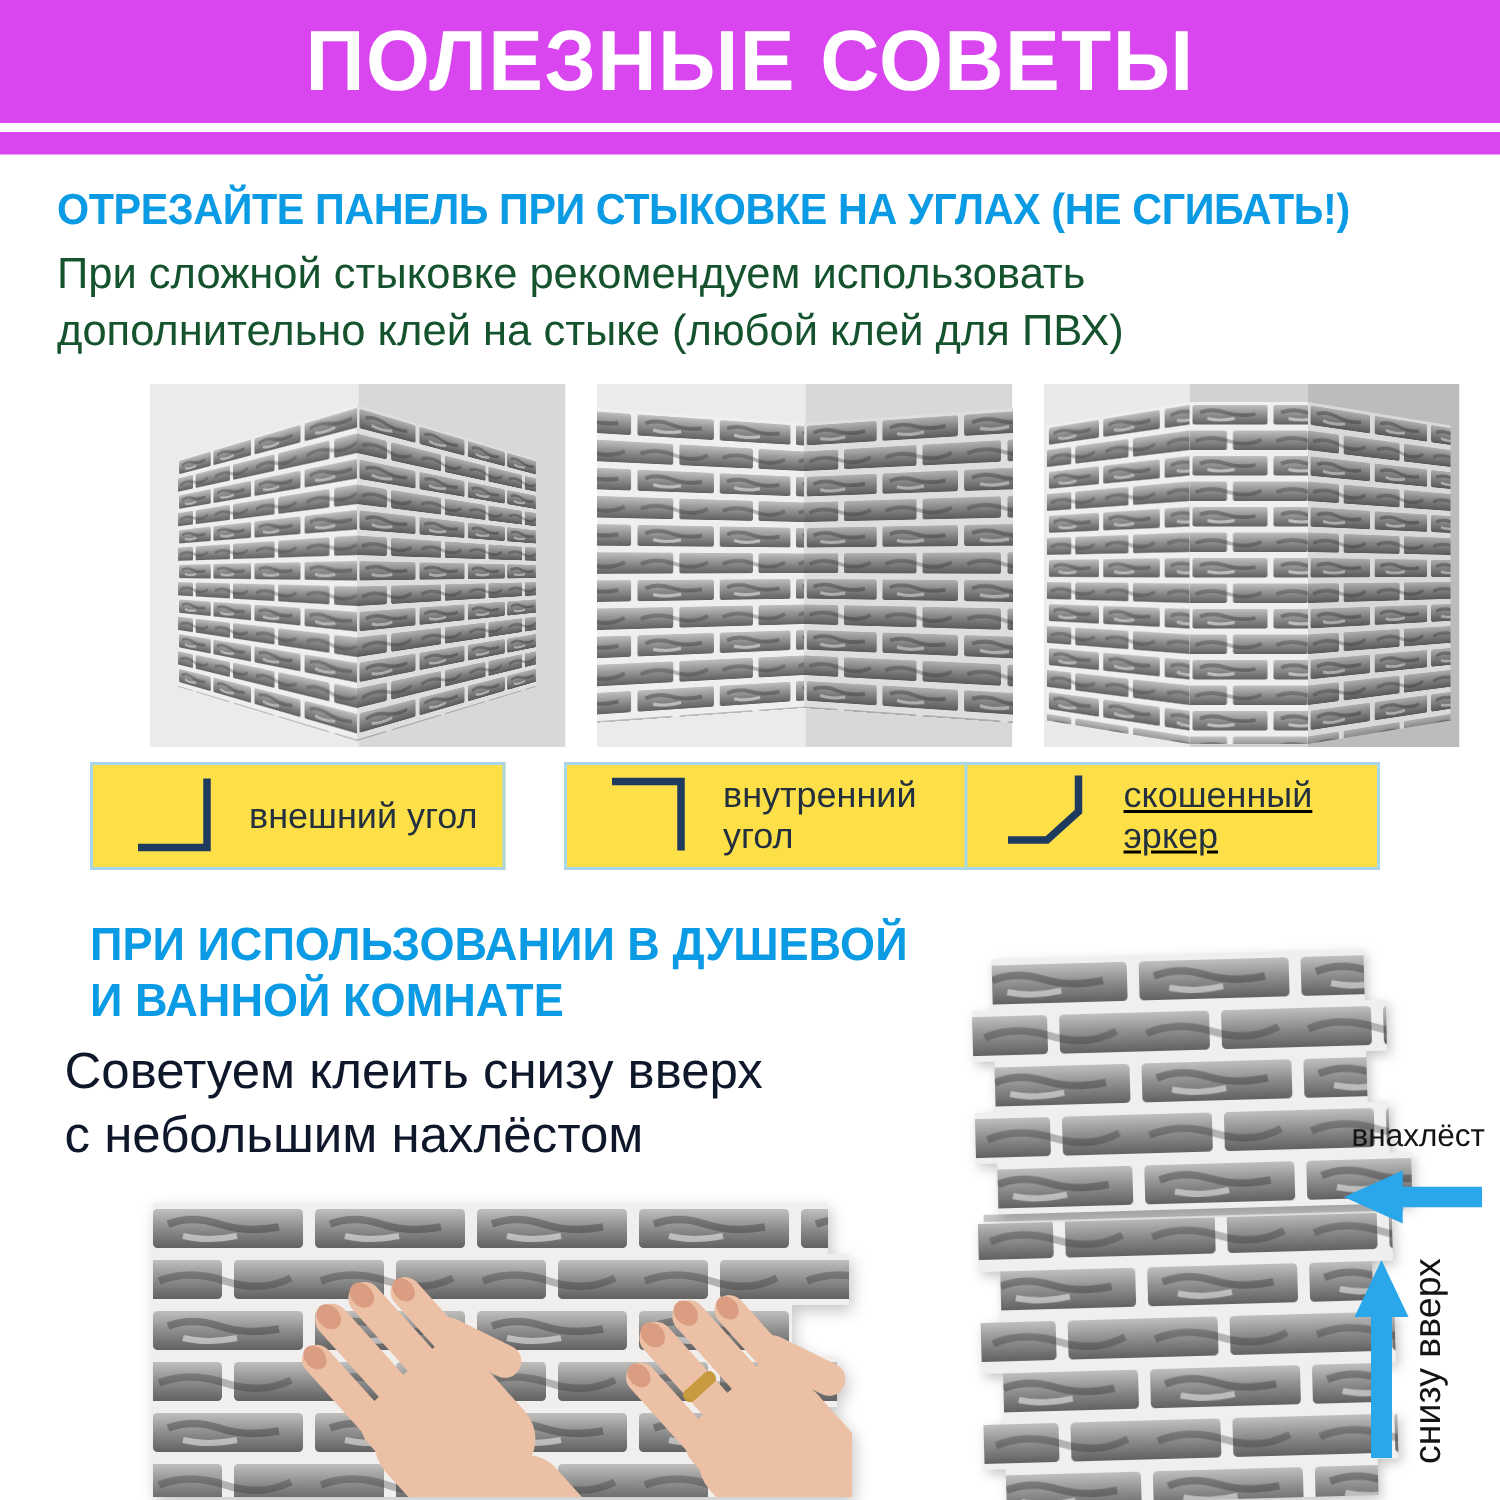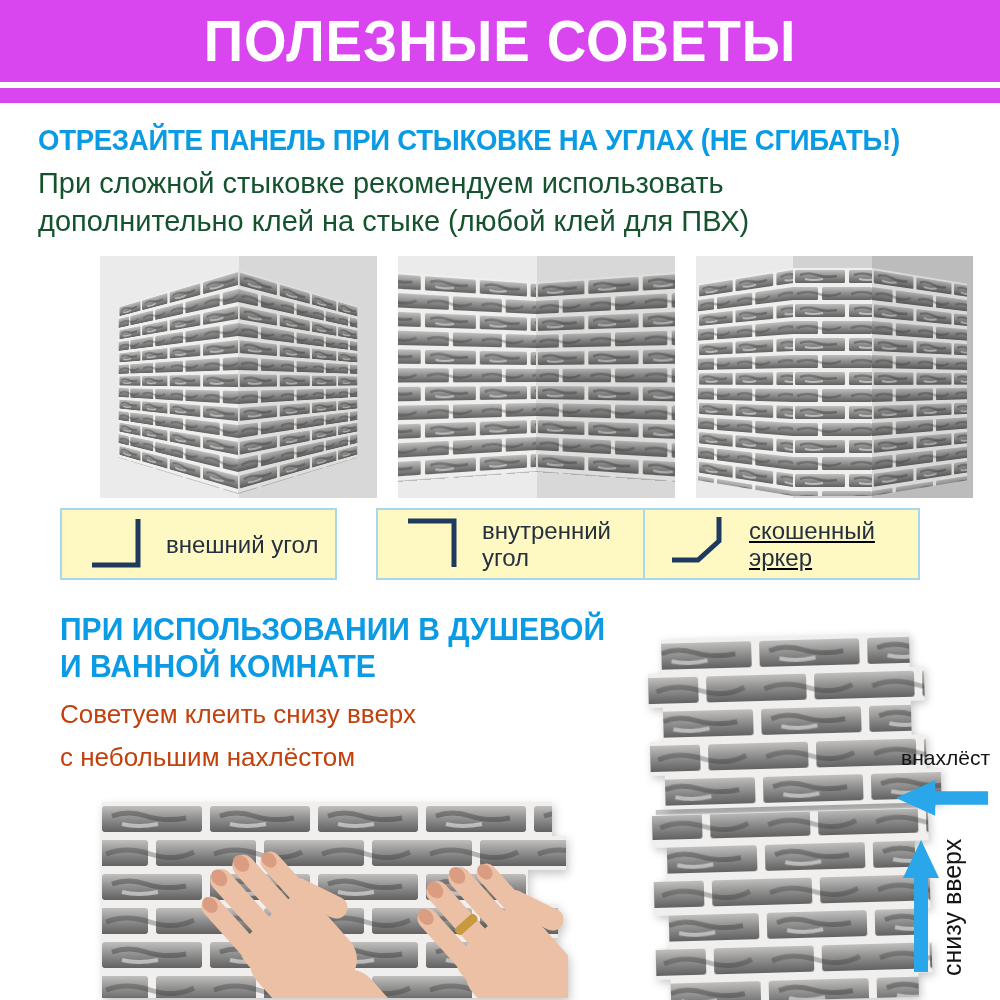--- a/index.html
+++ b/index.html
@@ -38,32 +38,32 @@
                transform-origin:100% 50%;transform:perspective(650px) rotateY(26deg);}
   #fig-int .fr{left:138px;top:26px;width:170px;height:190px;
                transform-origin:0% 50%;transform:perspective(650px) rotateY(-26deg);}
   #fig-bay .fl{left:-33px;top:12px;width:130px;height:228px;
                transform-origin:100% 50%;transform:perspective(430px) rotateY(-32deg);}
   #fig-bay .fc{left:97px;top:12px;width:79px;height:228px;}
   #fig-bay .fr{left:176px;top:12px;width:130px;height:228px;
                transform-origin:0% 50%;transform:perspective(430px) rotateY(32deg);}
 
   
-  .corner-box{position:absolute;top:508px;width:277px;height:72px;background:#fef9c3;
+  .corner-box{position:absolute;top:508px;width:277px;height:72px;background:#fde047;
               border:2px solid #a9d7e8;box-sizing:border-box;
               display:flex;align-items:center;gap:18px;padding-left:24px;}
   #box-ext{left:60px;} #box-int{left:376px;} #box-bay{left:643px;text-decoration:underline;}
   .corner-box .lbl{font-size:24px;line-height:27px;color:#25303f;}
   .corner-box svg{flex:0 0 auto;}
 
   
   #bath-head{position:absolute;left:60px;top:611px;font-size:31px;line-height:37px;
              color:#0a9be4;font-weight:800;transform:scaleX(.97);transform-origin:left top;}
   #bath-head div{white-space:nowrap;}
-  #bath-body{position:absolute;left:60px;top:693px;font-size:26px;line-height:43px;color:#c2410c;}
+  #bath-body{position:absolute;left:43px;top:693px;font-size:34px;line-height:43px;color:#0f172a;}
 
   #fig-hands{position:absolute;left:58px;top:786px;width:470px;height:196px;}
   #fig-hands svg{display:block;filter:drop-shadow(2px 4px 5px rgba(0,0,0,.22));}
   #fig-panel{position:absolute;left:612px;top:620px;width:290px;height:364px;transform:rotate(-1.6deg);}
   #fig-panel svg{display:block;filter:drop-shadow(2px 3px 4px rgba(0,0,0,.22));}
 
   #overlap-lbl{position:absolute;left:876px;top:746px;width:114px;text-align:right;
                font-size:21px;color:#141414;}
   #arrow-left{position:absolute;left:894px;top:778px;width:96px;height:40px;}
   #arrow-up{position:absolute;left:902px;top:838px;width:38px;height:136px;}

